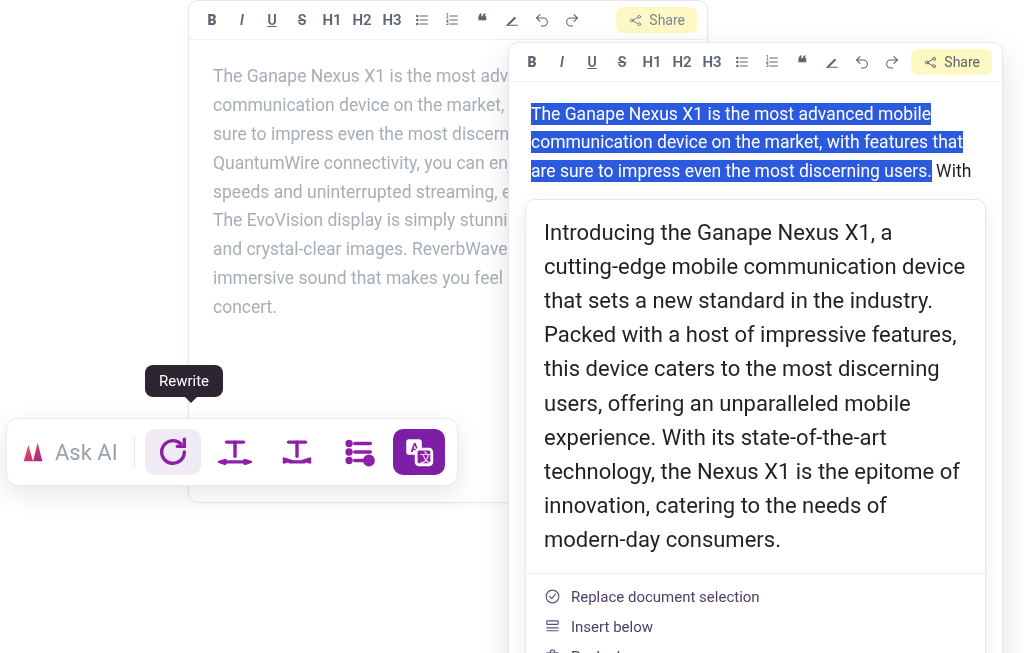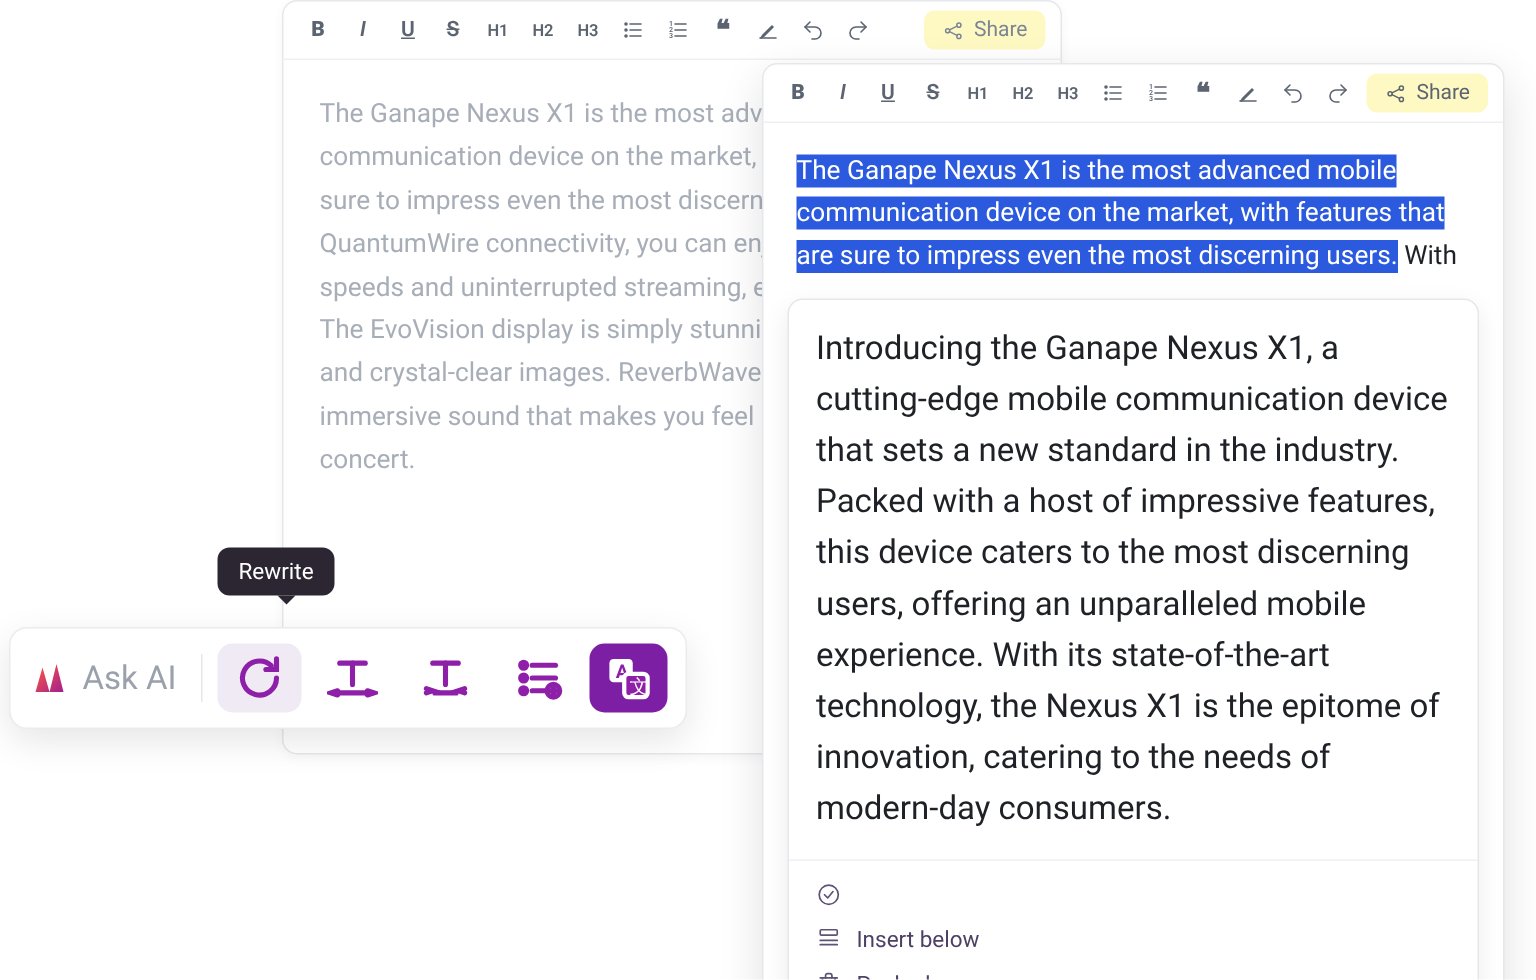--- a/index.html
+++ b/index.html
@@ -36,21 +36,21 @@
     height: 26px;
     display: flex;
     align-items: center;
     justify-content: center;
     border-radius: 4px;
     color: #5b6470;
     font-size: 14px;
     font-weight: 600;
     cursor: pointer;
   }
-  .tb-btn.small { font-size: 11px; letter-spacing: 0; }
+  .tb-btn.small { font-size: 15px; letter-spacing: 0; }
   .share-btn {
     margin-left: auto;
     display: flex;
     align-items: center;
     gap: 6px;
     background: #fef9c3;
     color: #7b8595;
     padding: 5px 12px;
     border-radius: 7px;
     font-size: 14px;
@@ -331,20 +331,21 @@
   </div>
 
   <div class="ai-card">
     <div class="ai-body">Introducing the Ganape Nexus X1, a cutting-edge mobile communication device that sets a new standard in the industry. Packed with a host of impressive features, this device caters to the most discerning users, offering an unparalleled mobile experience. With its state-of-the-art technology, the Nexus X1 is the epitome of innovation, catering to the needs of modern-day consumers.</div>
     <div class="ai-actions">
       <div class="ai-action">
         <svg viewBox="0 0 24 24" class="icon-stroke">
             <circle cx="12" cy="12" r="9"></circle>
             <path d="M8 12l3 3 5-6"></path>
           </svg>
+        <span>Replace document selection</span>
       </div>
       <div class="ai-action">
         <svg viewBox="0 0 24 24" class="icon-stroke">
             <rect x="4" y="4" width="16" height="5" rx="1"></rect>
             <line x1="4" y1="14" x2="20" y2="14"></line>
             <line x1="4" y1="18" x2="20" y2="18"></line>
           </svg>
         <span>Insert below</span>
       </div>
       <div class="ai-action">

